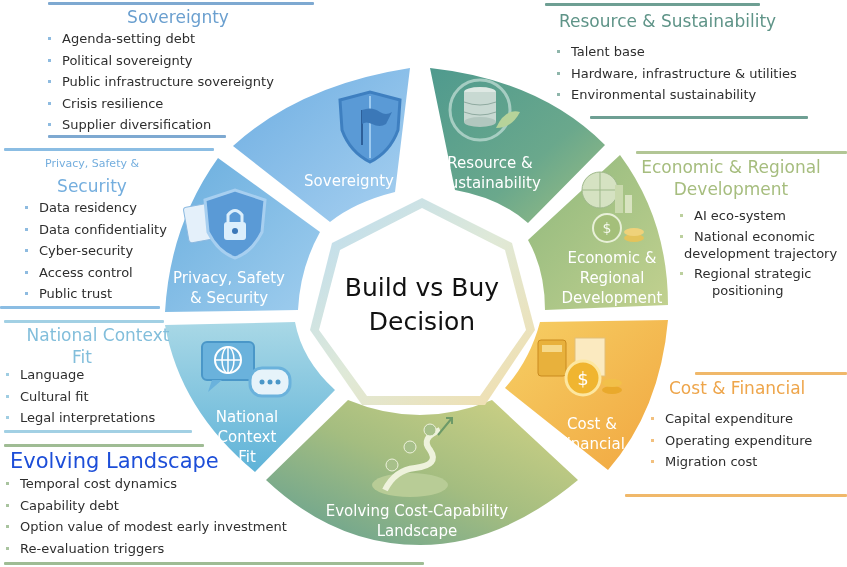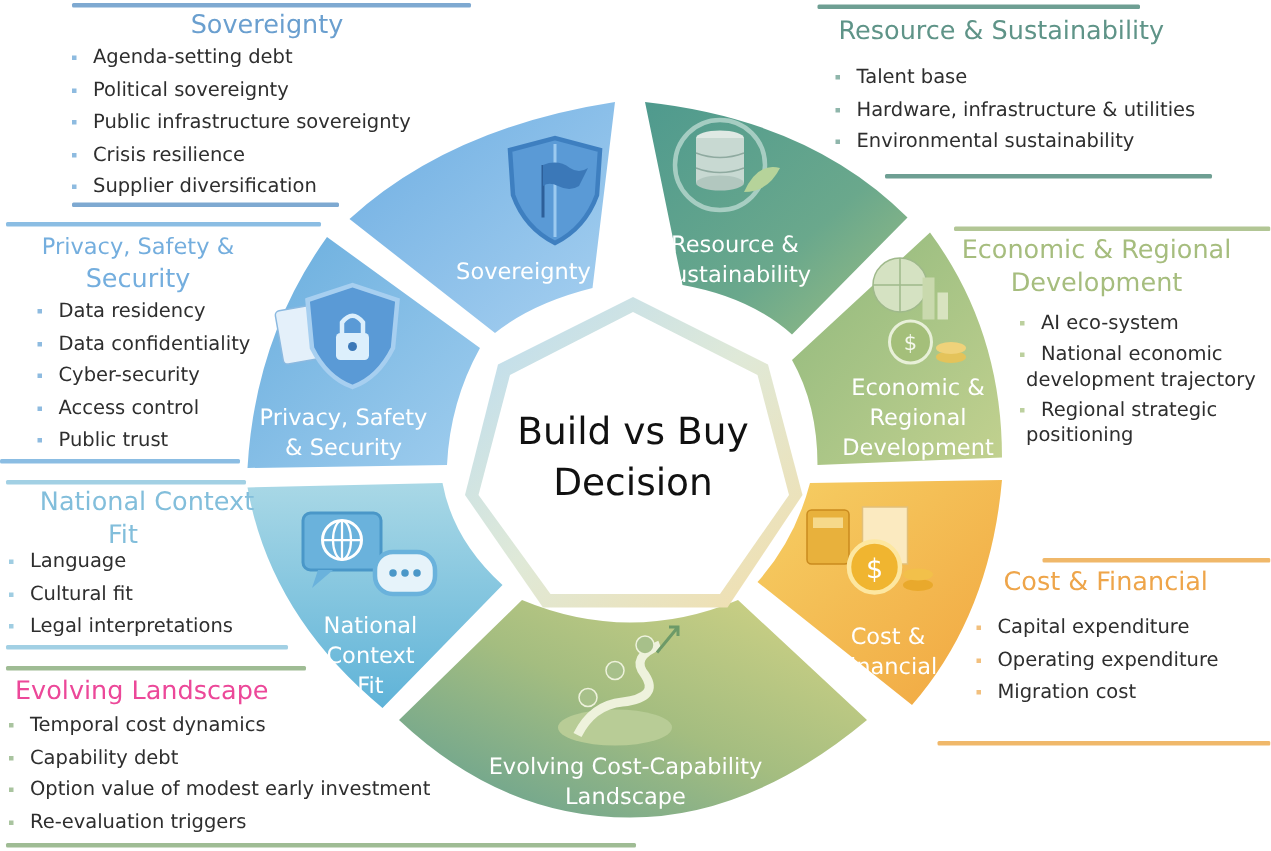--- a/index.html
+++ b/index.html
@@ -185,21 +185,21 @@
   <ul style="position:absolute;left:12px;top:41px;">
     <li><span class="bullet" style="background:#8fb6ab;"></span><span>Talent base</span></li>
     <li><span class="bullet" style="background:#8fb6ab;"></span><span>Hardware, infrastructure &amp; utilities</span></li>
     <li><span class="bullet" style="background:#8fb6ab;"></span><span>Environmental sustainability</span></li>
   </ul>
   <div class="rule" style="left:45px;top:116px;width:218px;background:#6e9f93;"></div>
 </div>
 
 <div class="panel" style="left:0px;top:148px;width:215px;height:160px;">
   <div class="rule" style="left:4px;top:0;width:210px;background:#8bbde3;"></div>
-  <h2 style="position:absolute;left:0;top:5px;width:184px;font-size:15px;color:#74aede;">Privacy, Safety &amp;</h2>
+  <h2 style="position:absolute;left:0;top:5px;width:184px;font-size:11px;color:#74aede;">Privacy, Safety &amp;</h2>
   <h2 style="position:absolute;left:0;top:27px;width:184px;font-size:17px;color:#74aede;">Security</h2>
   <ul style="position:absolute;left:25px;top:49px;">
     <li><span class="bullet" style="background:#8ebbe0;"></span><span>Data residency</span></li>
     <li><span class="bullet" style="background:#8ebbe0;"></span><span>Data confidentiality</span></li>
     <li><span class="bullet" style="background:#8ebbe0;"></span><span>Cyber-security</span></li>
     <li><span class="bullet" style="background:#8ebbe0;"></span><span>Access control</span></li>
     <li><span class="bullet" style="background:#8ebbe0;"></span><span>Public trust</span></li>
   </ul>
   <div class="rule" style="left:0;top:158px;width:160px;background:#8bbde3;"></div>
 </div>
@@ -207,21 +207,21 @@
 <div class="panel" style="left:628px;top:148px;width:219px;height:160px;">
   <div class="rule" style="left:8px;top:3px;width:211px;background:#b2c695;"></div>
   <h2 style="position:absolute;left:8px;top:8px;width:190px;font-size:17px;color:#a6bd7e;">Economic &amp; Regional</h2>
   <h2 style="position:absolute;left:8px;top:30px;width:190px;font-size:17px;color:#a6bd7e;">Development</h2>
   <ul style="position:absolute;left:52px;top:57px;">
     <li style="line-height:21px;"><span class="bullet" style="background:#bcd09e;left:0;"></span><span>AI eco-system</span></li>
   </ul>
   <ul style="position:absolute;left:56px;top:80px;">
     <li style="line-height:17px;padding-left:0;"><span class="bullet" style="background:#bcd09e;left:-4px;top:7px;"></span><span style="padding-left:10px;">National economic</span><br><span style="margin-left:0;position:relative;left:0;">development trajectory</span></li>
   </ul>
-  <ul style="position:absolute;left:56px;top:117px;">
+  <ul style="position:absolute;left:56px;top:117px;text-align:center;">
     <li style="line-height:17px;padding-left:0;"><span class="bullet" style="background:#bcd09e;left:-4px;top:7px;"></span><span style="padding-left:10px;">Regional strategic</span><br><span>positioning</span></li>
   </ul>
 </div>
 
 <div class="panel" style="left:0px;top:320px;width:200px;height:115px;">
   <div class="rule" style="left:4px;top:0;width:160px;background:#a2d0e4;"></div>
   <h2 style="position:absolute;left:0;top:4px;width:164px;font-size:17px;color:#82bedb;margin-left:16px;">National Context</h2>
   <h2 style="position:absolute;left:0;top:26px;width:164px;font-size:17px;color:#82bedb;">Fit</h2>
   <ul style="position:absolute;left:6px;top:44px;">
     <li><span class="bullet" style="background:#9fcde2;"></span><span>Language</span></li>
@@ -237,21 +237,21 @@
   <ul style="position:absolute;left:6px;top:38px;">
     <li><span class="bullet" style="background:#f2c07e;"></span><span>Capital expenditure</span></li>
     <li><span class="bullet" style="background:#f2c07e;"></span><span>Operating expenditure</span></li>
     <li><span class="bullet" style="background:#f2c07e;"></span><span>Migration cost</span></li>
   </ul>
   <div class="rule" style="left:-20px;top:124px;width:222px;background:#f0b86a;"></div>
 </div>
 
 <div class="panel" style="left:0px;top:444px;width:430px;height:123px;">
   <div class="rule" style="left:4px;top:0;width:200px;background:#9fbc94;"></div>
-  <h2 style="position:absolute;left:10px;top:6px;font-size:17px;color:#ec4899;text-align:left;white-space:nowrap;">Evolving Landscape</h2>
+  <h2 style="position:absolute;left:10px;top:6px;font-size:21px;color:#1d4ed8;text-align:left;white-space:nowrap;">Evolving Landscape</h2>
   <ul style="position:absolute;left:6px;top:29px;">
     <li><span class="bullet" style="background:#a9c49f;"></span><span>Temporal cost dynamics</span></li>
     <li><span class="bullet" style="background:#a9c49f;"></span><span>Capability debt</span></li>
     <li><span class="bullet" style="background:#a9c49f;"></span><span>Option value of modest early investment</span></li>
     <li><span class="bullet" style="background:#a9c49f;"></span><span>Re-evaluation triggers</span></li>
   </ul>
   <div class="rule" style="left:4px;top:118px;width:420px;background:#9fbc94;"></div>
 </div>
 
 </body></html>

